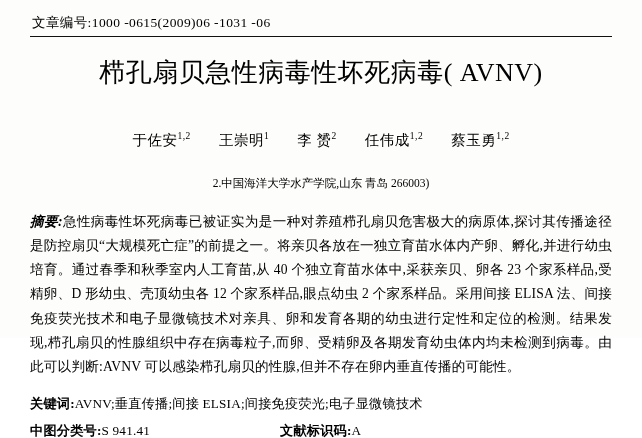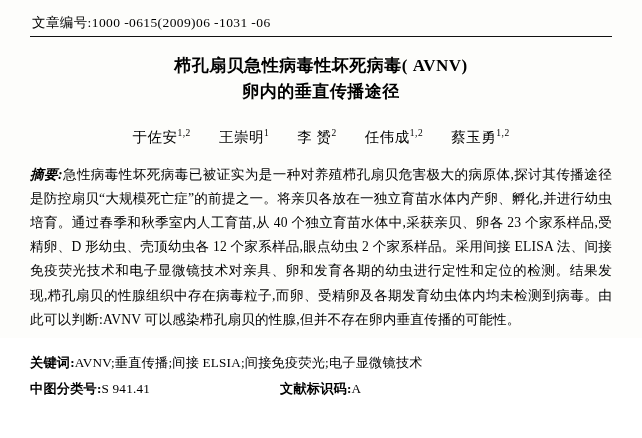--- a/index.html
+++ b/index.html
@@ -35,36 +35,36 @@
     border-top: 1px solid #111;
     margin: 4px 0 16px 0;
     height: 0;
   }
 
   .title-block {
     text-align: center;
     margin-bottom: 14px;
   }
   .title-line {
-    font-size: 17px;
-    font-weight: bold;
+    font-size: 26px;
+    font-weight: normal;
     line-height: 1.55;
     letter-spacing: 0.5px;
   }
 
   .authors {
     text-align: center;
     font-size: 14.5px;
     margin-top: 22px;
     margin-bottom: 8px;
     letter-spacing: 0.5px;
   }
   .author {
     display: inline-block;
-    margin: 0 12px;
+    margin: 16px 12px;
   }
   .sup {
     font-size: 9.5px;
     vertical-align: super;
   }
 
   .affils {
     text-align: center;
     font-size: 11.5px;
     line-height: 1.7;
@@ -81,21 +81,21 @@
     text-align: justify;
     text-justify: inter-ideograph;
     letter-spacing: 0.2px;
   }
   .abstract .lbl {
     font-weight: bold;
     font-style: italic;
   }
 
   .keywords {
-    margin-top: 20px;
+    margin-top: 14px;
     font-size: 13.2px;
     line-height: 1.7;
     letter-spacing: 0.2px;
   }
   .keywords .lbl {
     font-weight: bold;
   }
 
   .footer-meta {
     margin-top: 6px;
@@ -114,32 +114,32 @@
 <body>
 
 <div class="page">
 
   <div class="article-number">文章编号:1000 -0615(2009)06 -1031 -06</div>
 
   <hr class="rule">
 
   <div class="title-block">
     <div class="title-line">栉孔扇贝急性病毒性坏死病毒( AVNV)</div>
-    <div class="title-line">卵内的垂直传播途径</div>
   </div>
 
   <div class="authors">
     <span class="author"><span>于佐安</span><span class="sup">1,2</span></span>
     <span class="author"><span>王崇明</span><span class="sup">1</span></span>
     <span class="author"><span>李  赟</span><span class="sup">2</span></span>
     <span class="author"><span>任伟成</span><span class="sup">1,2</span></span>
     <span class="author"><span>蔡玉勇</span><span class="sup">1,2</span></span>
   </div>
 
   <div class="affils">
+    <div class="affil-line">2.中国海洋大学水产学院,山东 青岛  266003)</div>
   </div>
 
   <div class="abstract">
     <span class="lbl">摘要:</span><span>急性病毒性坏死病毒已被证实为是一种对养殖栉孔扇贝危害极大的病原体,探讨其传播途径是防控扇贝“大规模死亡症”的前提之一。将亲贝各放在一独立育苗水体内产卵、孵化,并进行幼虫培育。通过春季和秋季室内人工育苗,从 40 个独立育苗水体中,采获亲贝、卵各 23 个家系样品,受精卵、D 形幼虫、壳顶幼虫各 12 个家系样品,眼点幼虫 2 个家系样品。采用间接 ELISA 法、间接免疫荧光技术和电子显微镜技术对亲具、卵和发育各期的幼虫进行定性和定位的检测。结果发现,栉孔扇贝的性腺组织中存在病毒粒子,而卵、受精卵及各期发育幼虫体内均未检测到病毒。由此可以判断:AVNV 可以感染栉孔扇贝的性腺,但并不存在卵内垂直传播的可能性。</span>
   </div>
 
   <div class="keywords">
     <span class="lbl">关键词:</span><span>AVNV;垂直传播;间接 ELSIA;间接免疫荧光;电子显微镜技术</span>
   </div>
 

